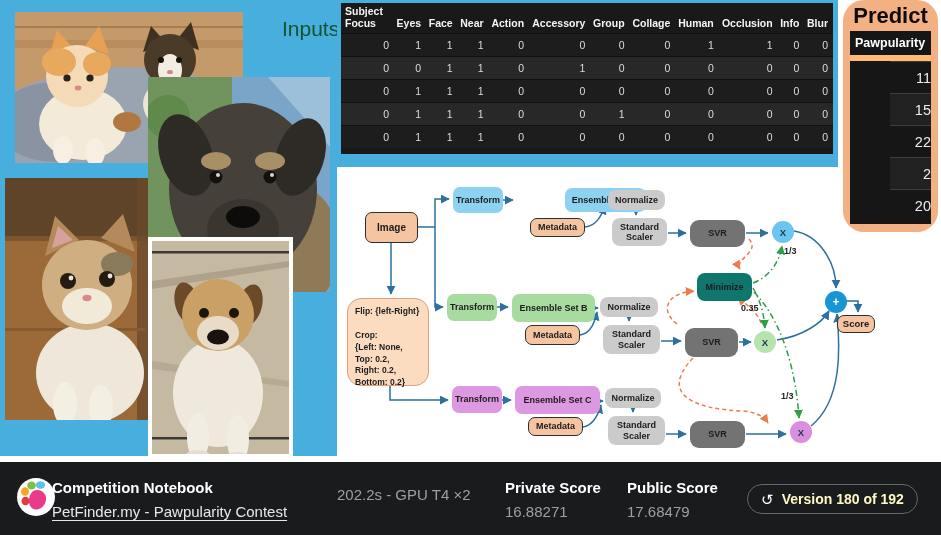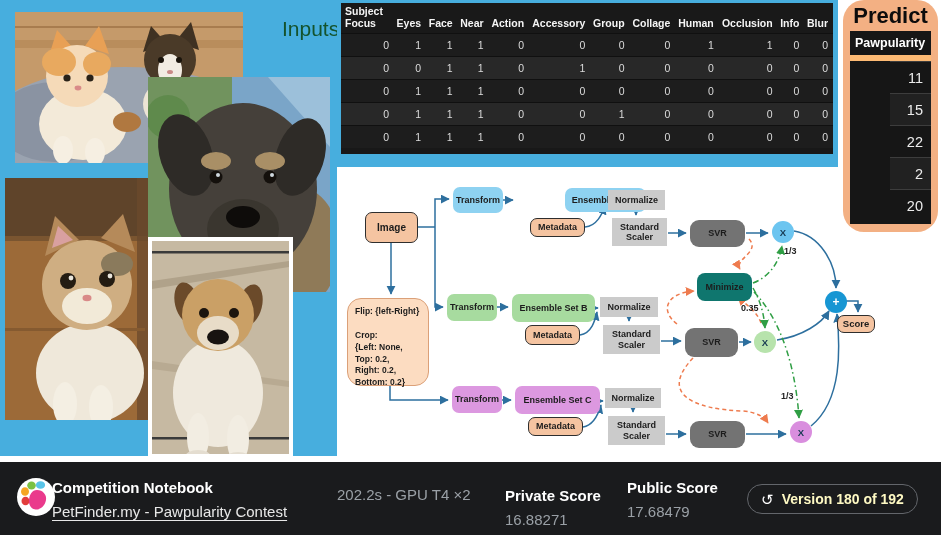--- a/index.html
+++ b/index.html
@@ -23,32 +23,32 @@
   table.meta tbody tr:nth-child(odd){background:#1d1d1d;}
   table.meta tbody tr:nth-child(even){background:#282828;}
   table.meta tbody tr{border-top:1px solid #101010;}
 
   
   .predict-panel{position:absolute;left:843px;top:0;width:95px;height:232px;background:#f3b083;border-radius:21px;}
   .predict-title{text-align:center;font-size:22px;font-weight:700;color:#0c0c0c;padding-top:3px;}
   .predict-table{position:absolute;left:7px;top:31px;width:81px;height:193px;background:#161616;overflow:hidden;}
   .predict-head{font-size:12.5px;font-weight:700;color:#ffffff;padding:5px 0 5px 5px;border-bottom:6px solid #fdba74;}
   .predict-row{height:31px;display:flex;align-items:center;justify-content:flex-end;
-    padding-right:8px;font-size:14.5px;color:#ececec;border-top:1px solid #3d3d3d;margin-left:40px;}
+    font-size:14.5px;color:#ececec;border-top:1px solid #3d3d3d;margin-left:40px;}
   .predict-row:nth-child(even){background:#212121;}
 
   
   .diagram{position:absolute;left:337px;top:160px;width:604px;height:300px;}
   .diagram svg.wires{position:absolute;left:0;top:0;pointer-events:none;}
   .db{position:absolute;display:flex;align-items:center;justify-content:center;
       font-size:9px;font-weight:700;color:#1c1c1c;text-align:center;line-height:1.15;box-sizing:border-box;padding:1px 2px;}
   .c-blue{background:#8ed2f1;border-radius:7px;}
   .c-green{background:#a7db9f;border-radius:7px;}
   .c-pink{background:#dc98e0;border-radius:7px;}
-  .c-gray{background:#cbcbcb;border-radius:0;font-weight:600;}
+  .c-gray{background:#cbcbcb;border-radius:8px;font-weight:600;}
   .c-svr{background:#737373;border-radius:9px;}
   .c-min{background:#0f766e;border-radius:8px;font-weight:600;}
   .c-peach{background:#f5c4a1;border:1.8px solid #2e2e2e;border-radius:7px;}
   .c-flip{background:#fcdcc1;border:1.5px solid #dba078;border-radius:14px;font-weight:600;
           font-size:8.5px;white-space:pre-line;text-align:left;line-height:1.4;justify-content:flex-start;align-items:flex-start;padding:7px 4px 4px 7px;}
   .circ{position:absolute;width:22px;height:22px;border-radius:50%;display:flex;align-items:center;
         justify-content:center;font-size:9.5px;font-weight:700;color:#173a52;}
   .wlabel{position:absolute;font-size:9px;font-weight:700;color:#222;}
 
   
@@ -386,21 +386,21 @@
       <ellipse cx="23.5" cy="7" rx="4.6" ry="3.8" fill="#59c4e8"></ellipse>
       <path d="M20 12 C26 12 30 17 29 22 C28 28 23 32 18.5 31.5 C14 31 11.5 26.5 12 22 C12.5 16.5 15 12 20 12 Z" fill="#ea3a8c"></path>
     </svg>
     <div class="f-block" style="left:52px;">
       <div class="f-label">Competition Notebook</div>
       <div class="f-link">PetFinder.my - Pawpularity Contest</div>
     </div>
     <div class="f-block" style="left:337px;">
       <div class="f-value">202.2s - GPU T4 ×2</div>
     </div>
-    <div class="f-block" style="left:505px;margin-top:8px;">
+    <div class="f-block" style="left:505px;">
       <div class="f-label">Private Score</div>
       <div class="f-value">16.88271</div>
     </div>
     <div class="f-block" style="left:627px;">
       <div class="f-label">Public Score</div>
       <div class="f-value">17.68479</div>
     </div>
     <div class="version-pill">
       <span class="hist">↺</span>
       <span class="vtext">Version 180 of 192</span>

